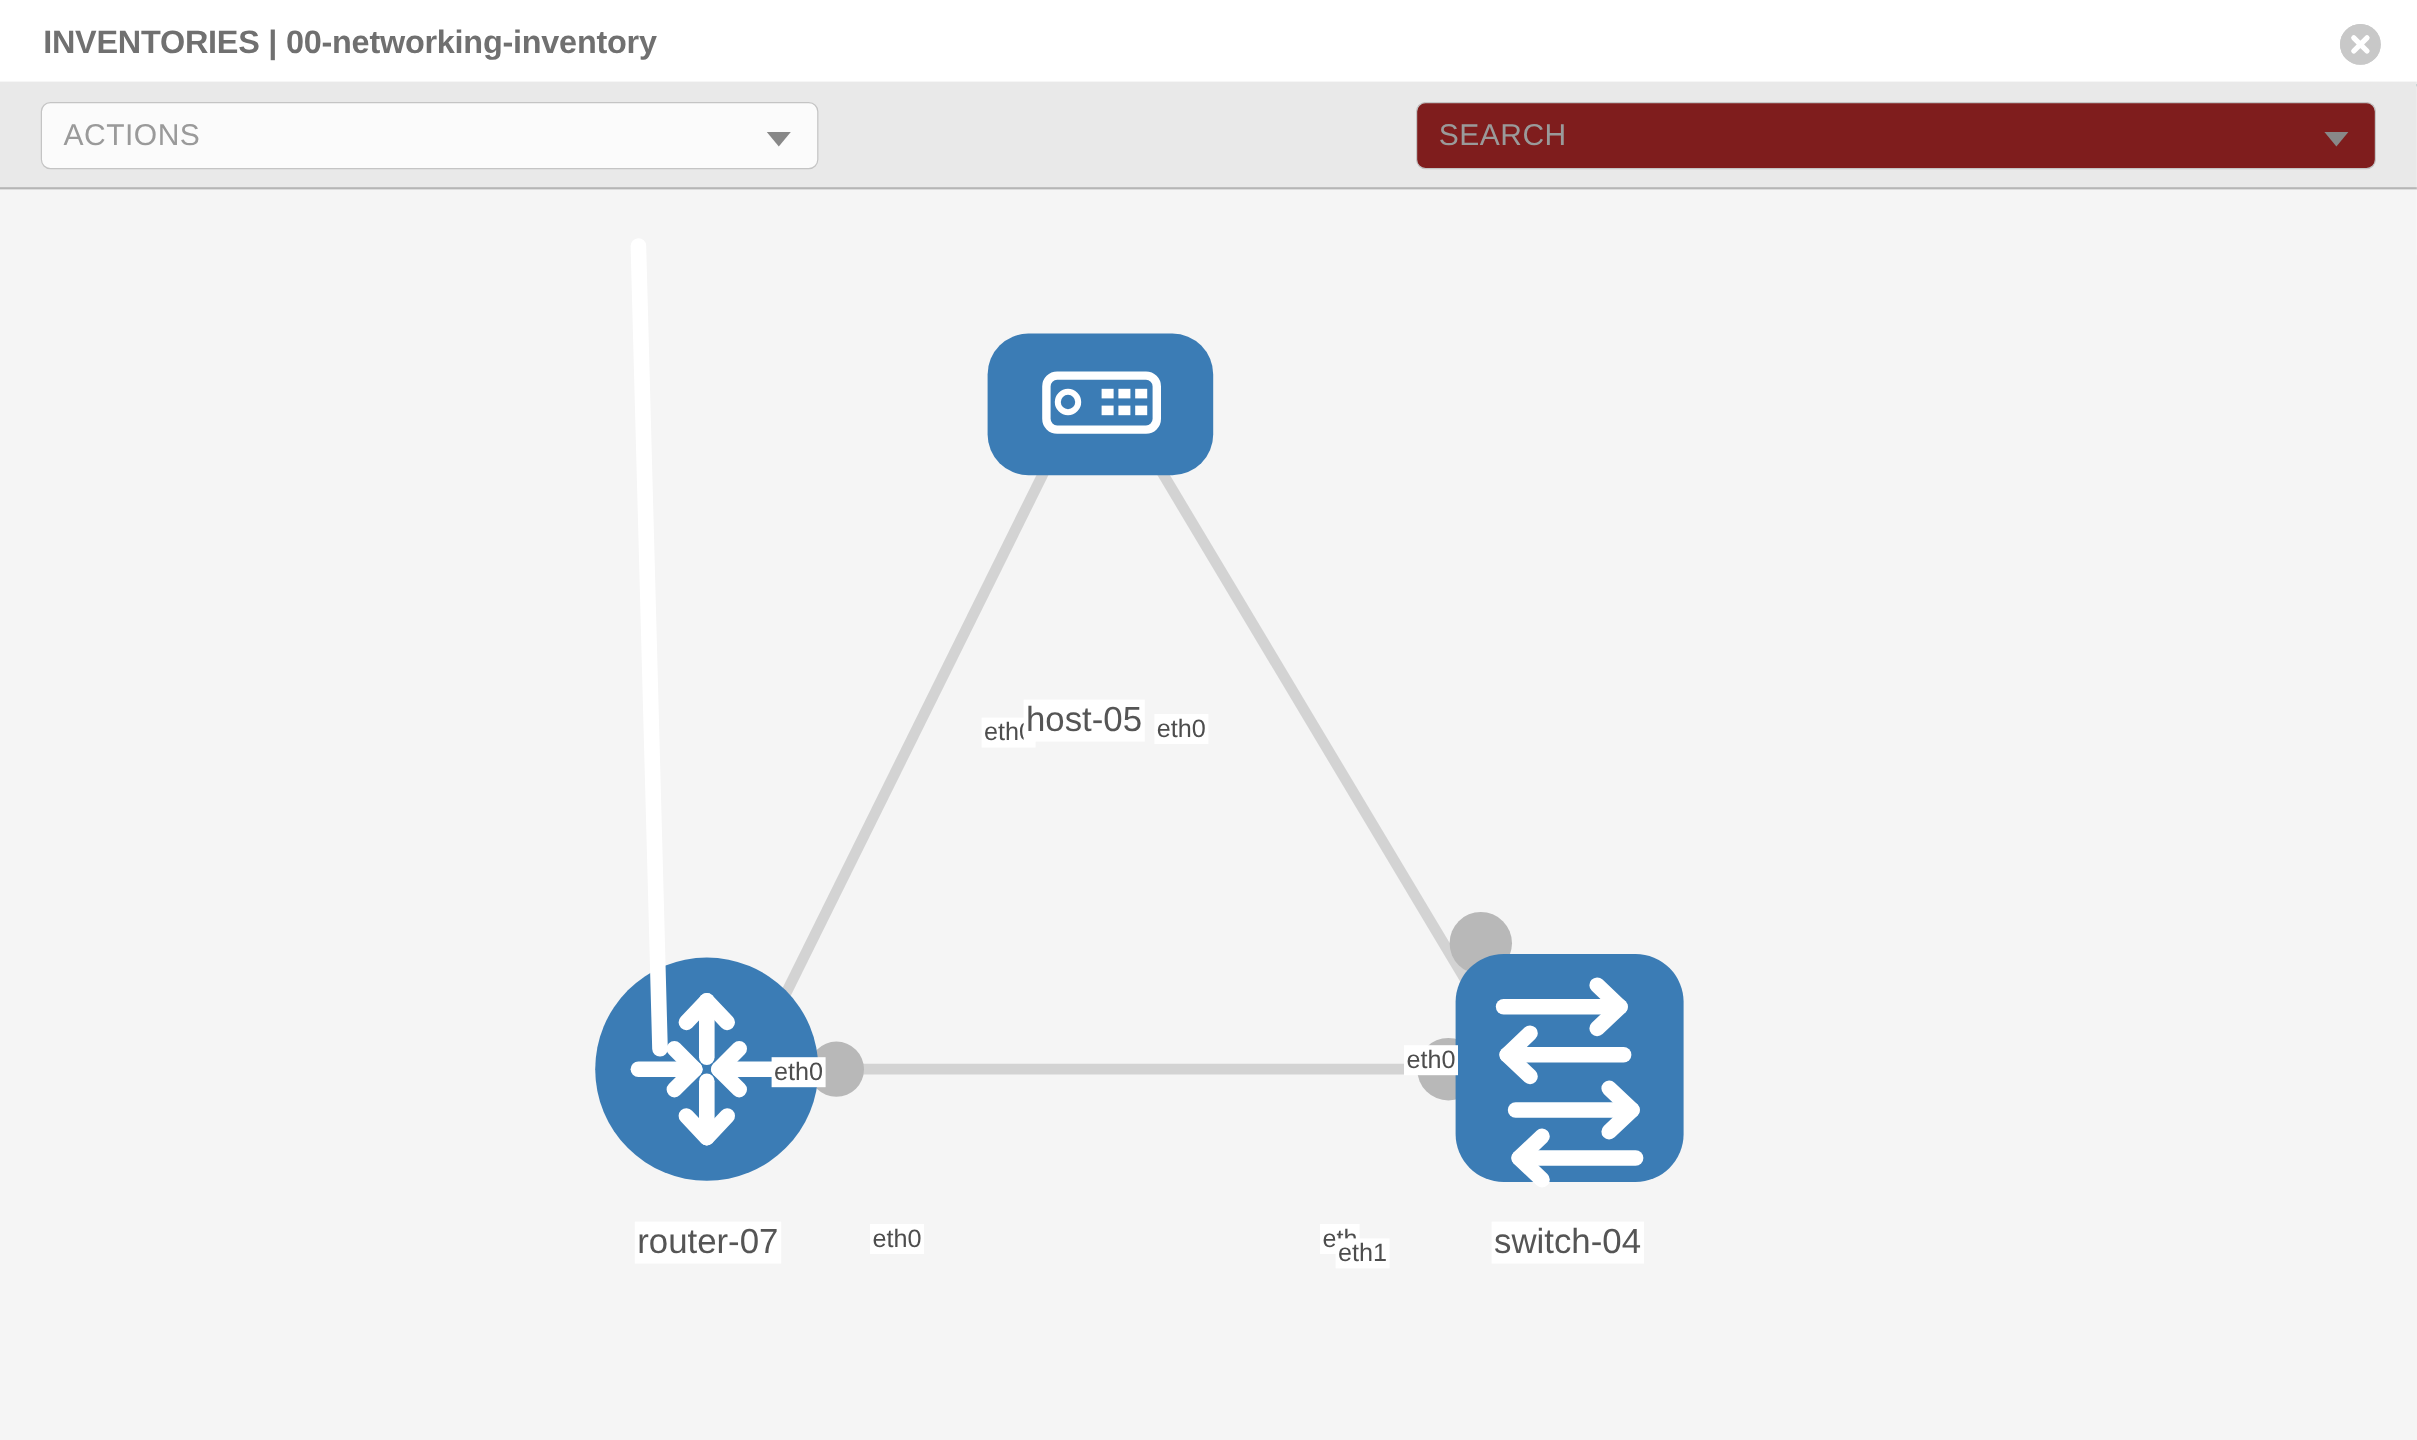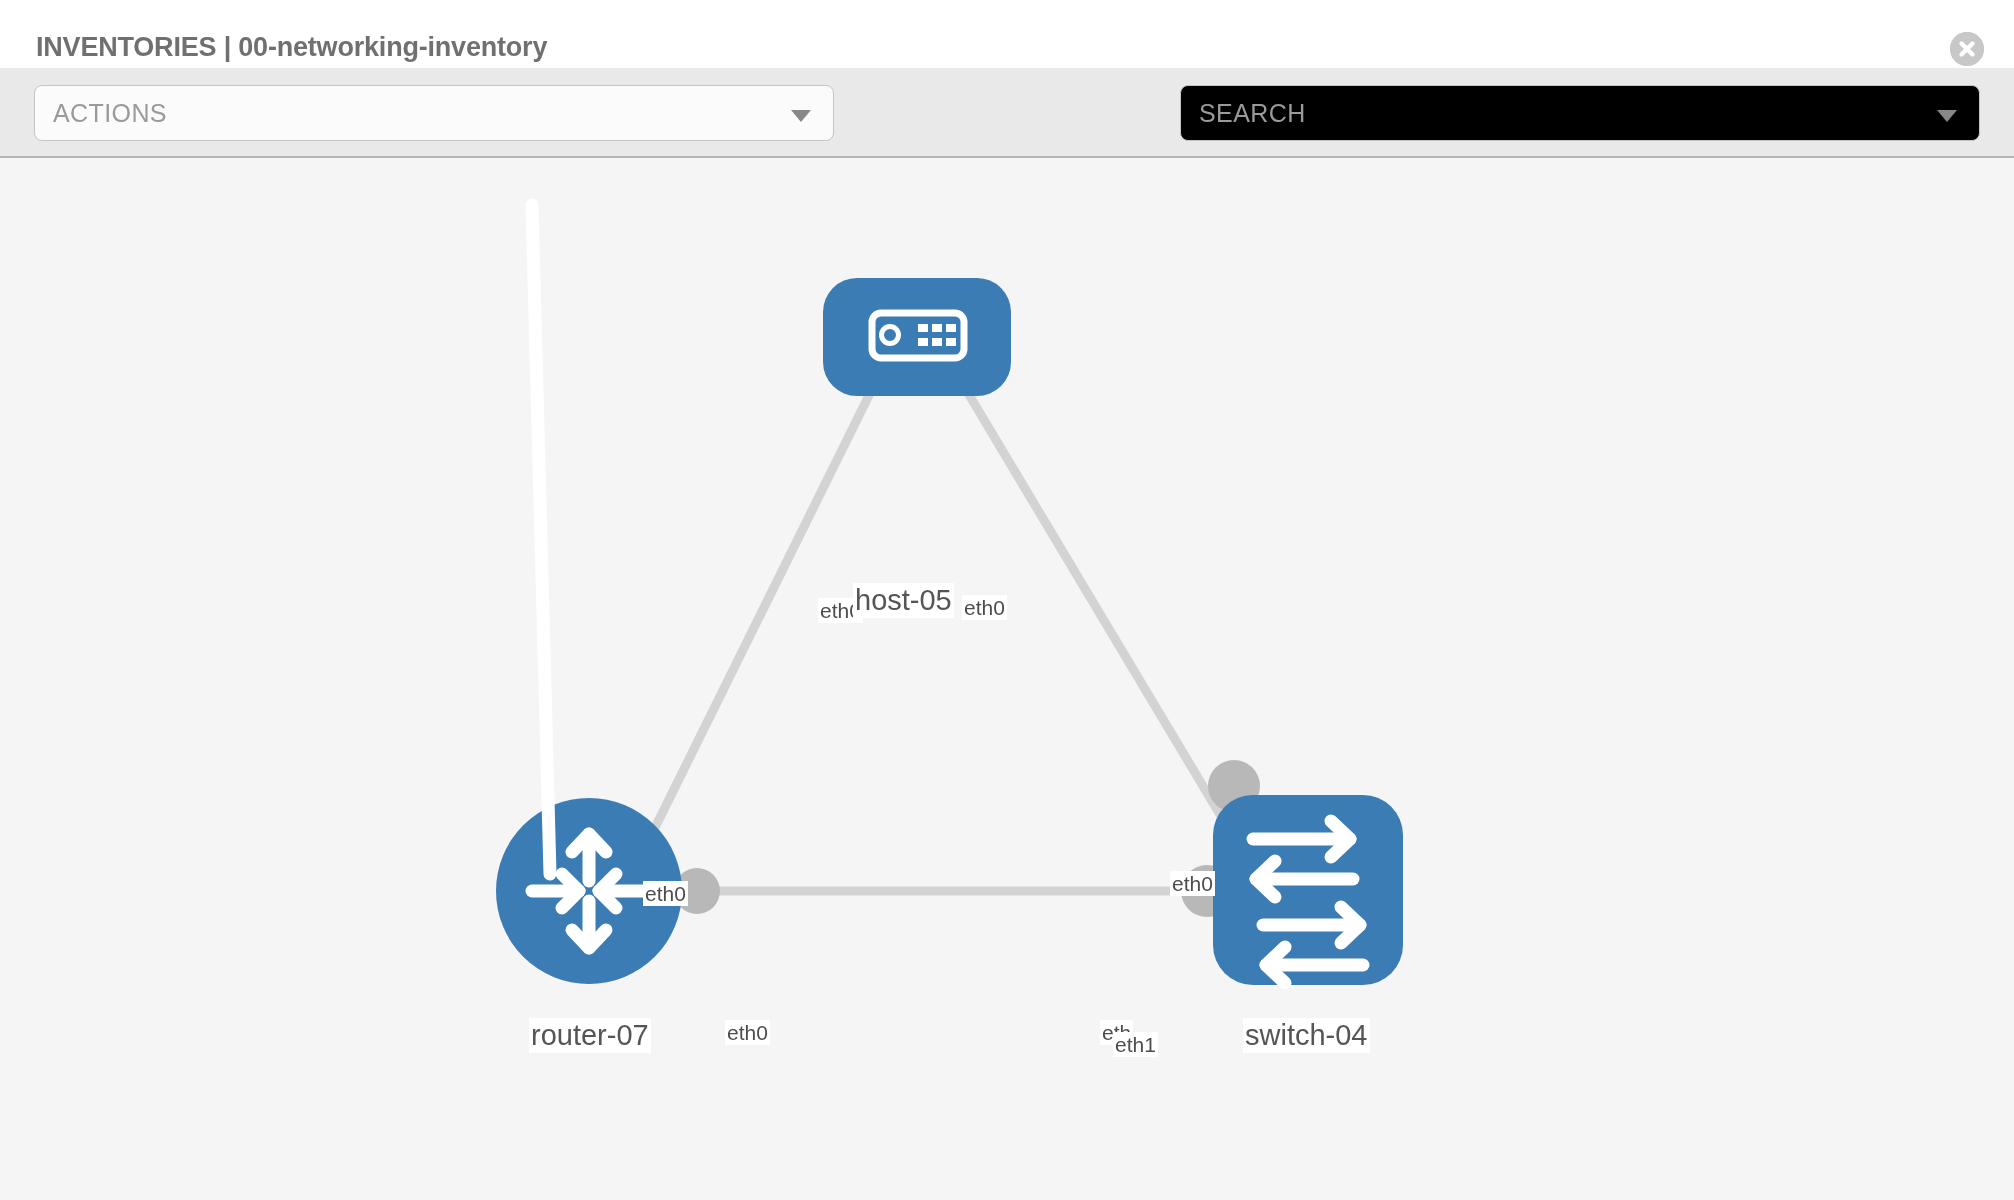--- a/index.html
+++ b/index.html
@@ -11,21 +11,21 @@
     width: 2014px;
     height: 1200px;
     overflow: hidden;
     font-family: "Liberation Sans", sans-serif;
     -webkit-font-smoothing: antialiased;
   }
 
   
   .header {
     position: absolute;
-    left: 0; top: 16px;
+    left: 0; top: 4px;
     width: 2014px;
     height: 68px;
     background: #ffffff;
     border-bottom: 2px solid #0f766e;
     box-sizing: border-box;
   }
   .header-title {
     position: absolute;
     left: 36px;
     top: 16px;
@@ -54,21 +54,21 @@
     width: 2014px;
     height: 90px;
     background: #e9e9e9;
     border-bottom: 2px solid #b5b5b5;
     box-sizing: border-box;
   }
   .actions-select {
     position: absolute;
     left: 34px;
     top: 17px;
-    width: 800px;
+    width: 648px;
     height: 56px;
     background: #fbfbfb;
     border: 1px solid #c4c4c4;
     border-radius: 8px;
     box-sizing: border-box;
     cursor: pointer;
   }
   .actions-label {
     position: absolute;
     left: 18px;
@@ -95,21 +95,21 @@
   }
   .tool-wrench { left: 1038px; }
   .tool-key    { left: 1107px; }
 
   .search-select {
     position: absolute;
     left: 1180px;
     top: 17px;
     width: 800px;
     height: 56px;
-    background: #000000;
+    background: #7f1d1d;
     border: 1px solid #c4c4c4;
     border-radius: 8px;
     box-sizing: border-box;
     cursor: text;
   }
   .search-label {
     position: absolute;
     left: 18px;
     top: 13px;
     font-size: 25px;

